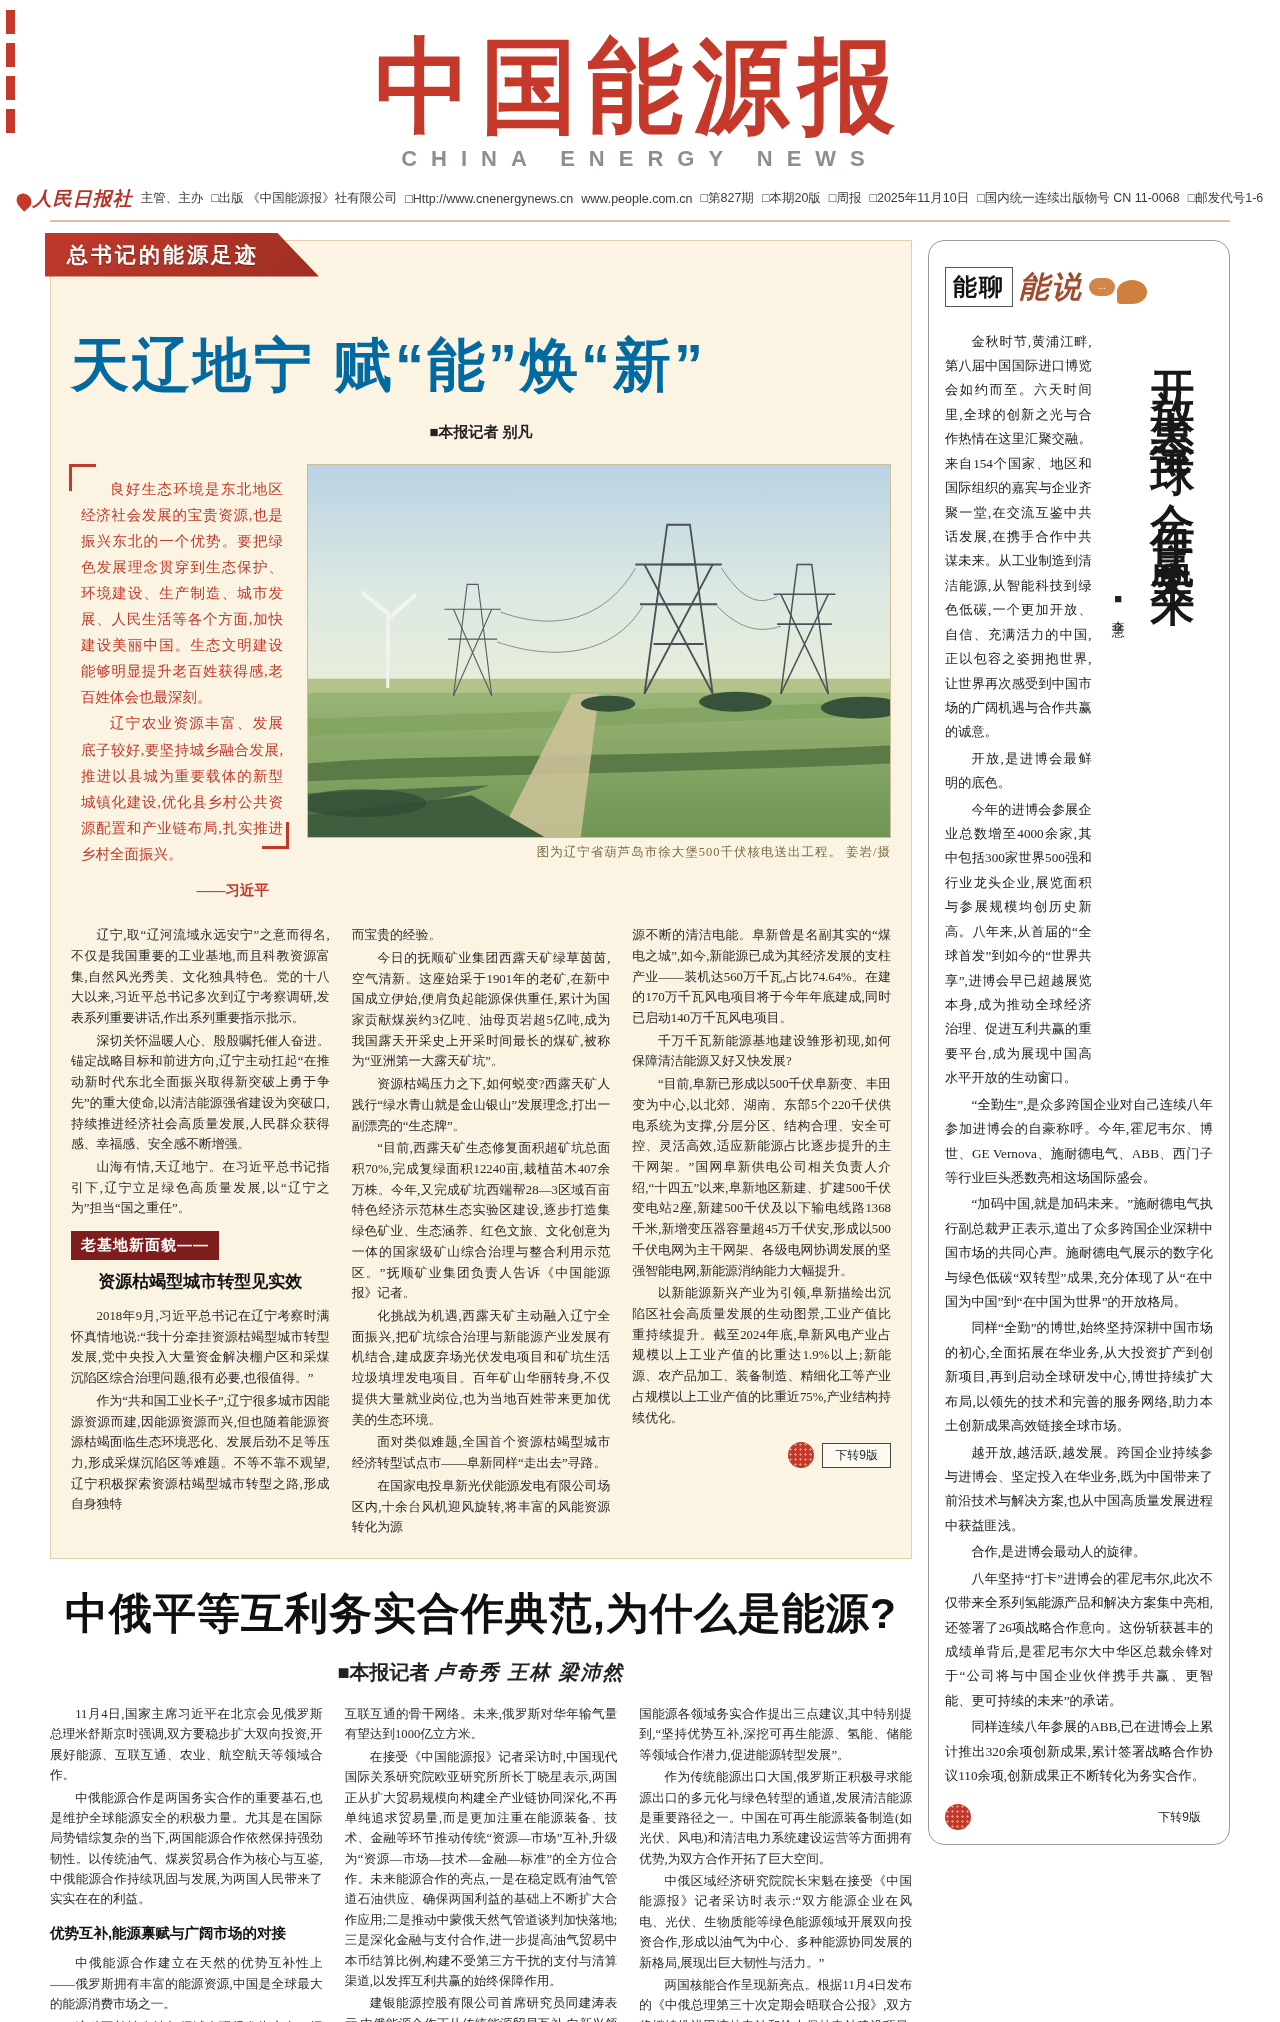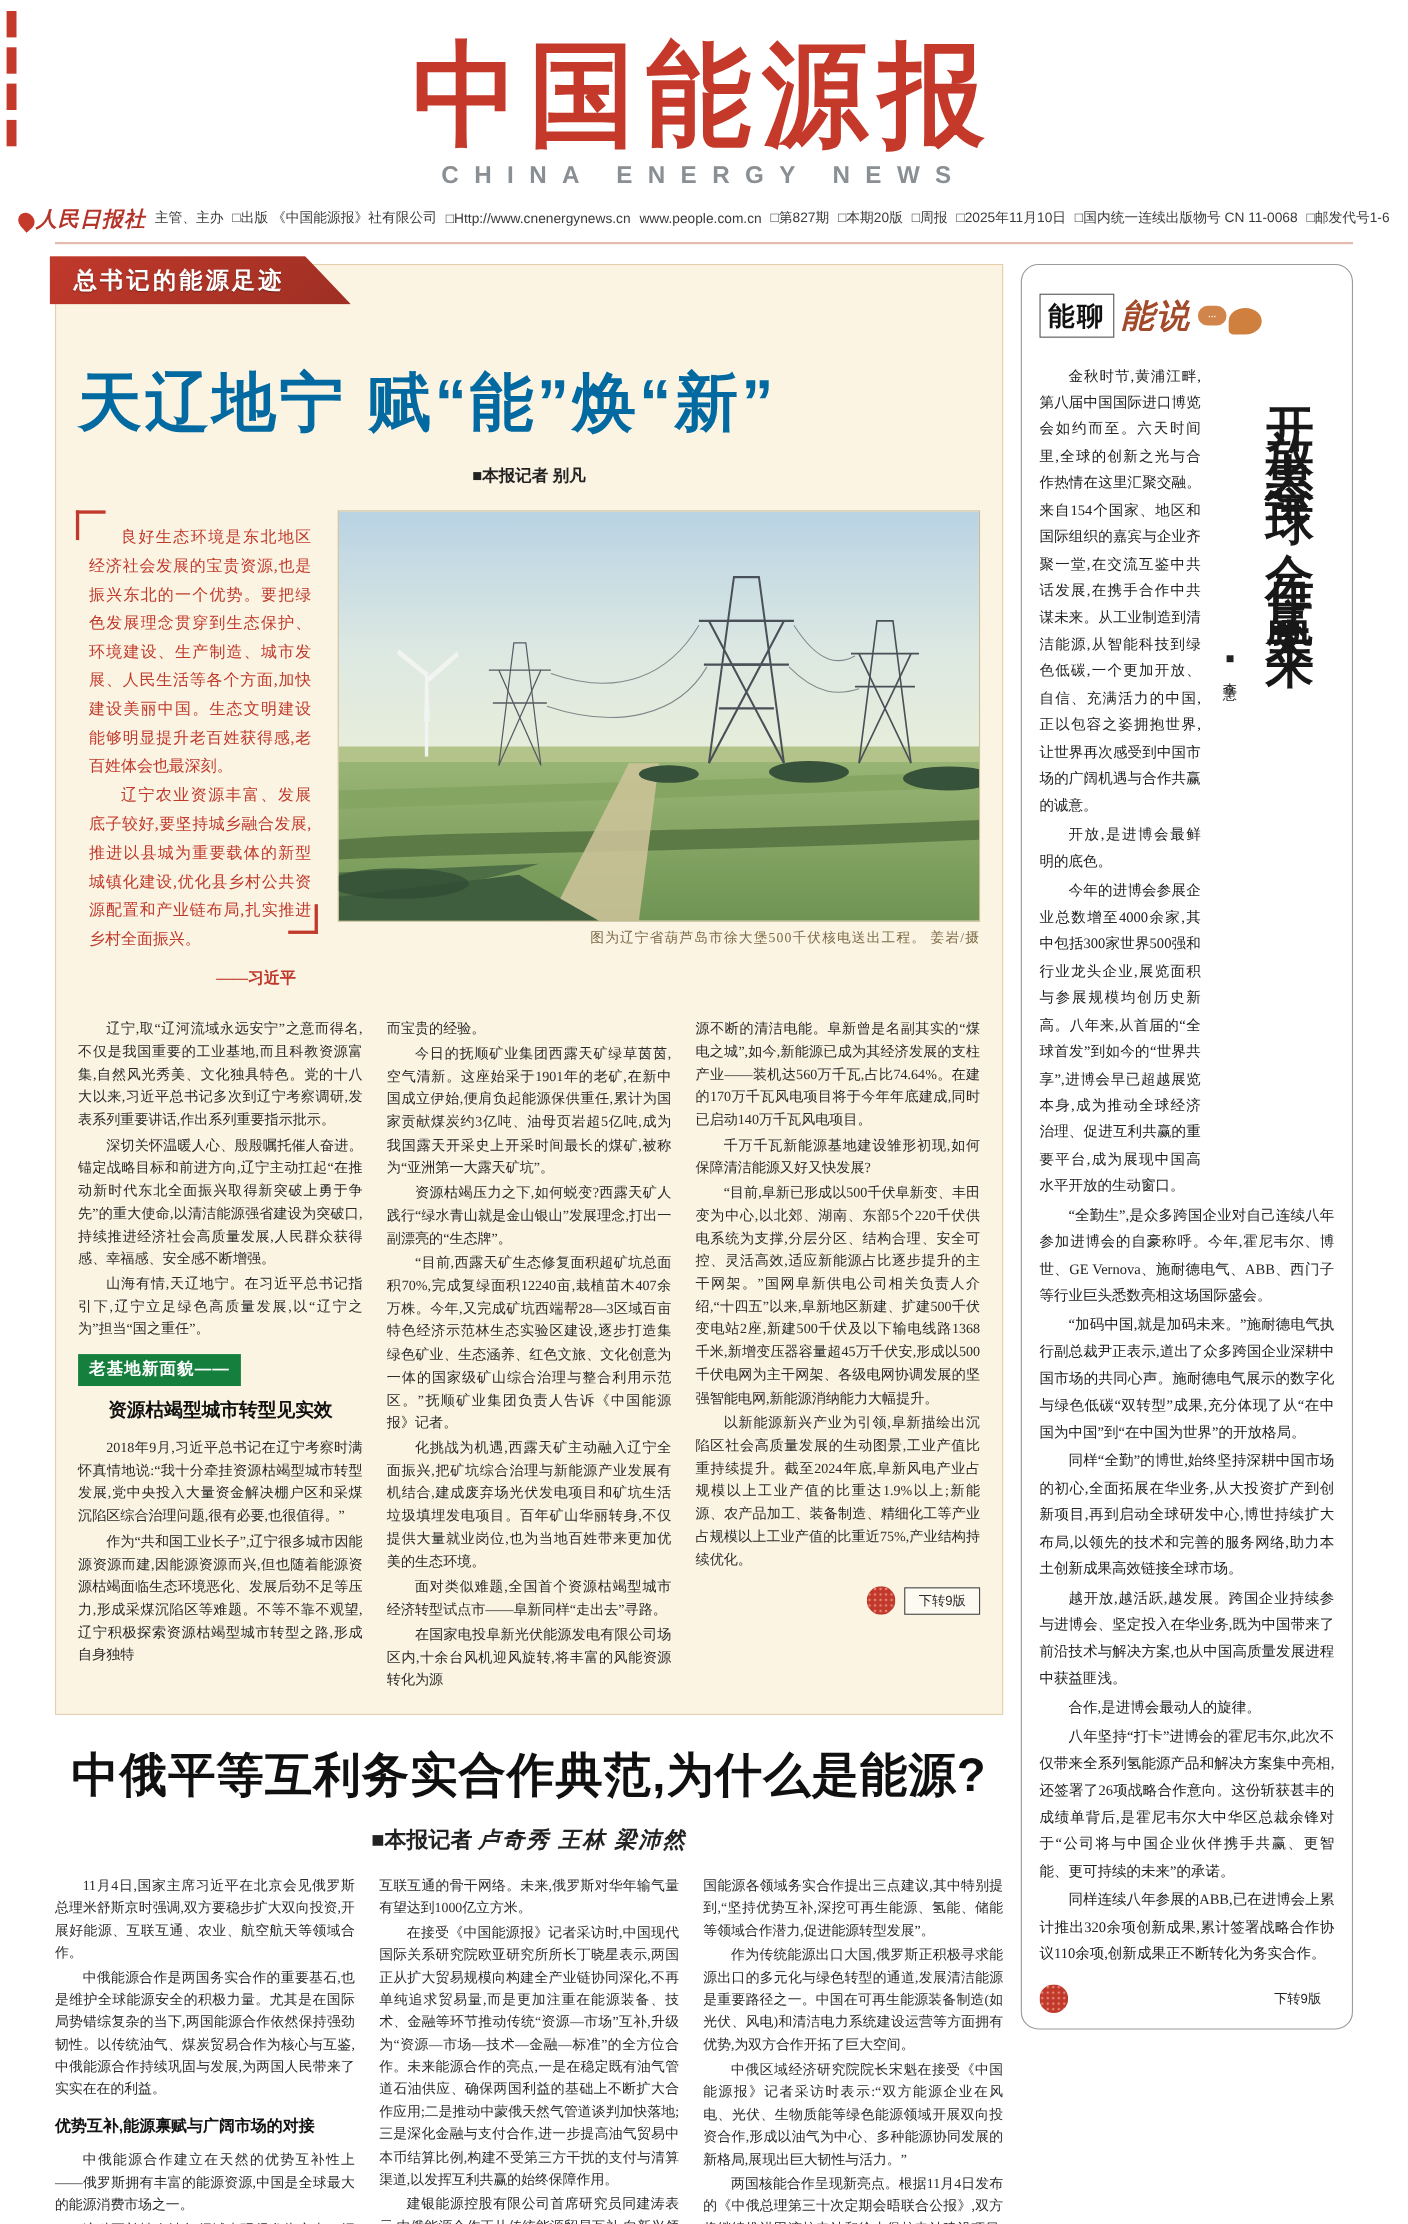--- a/index.html
+++ b/index.html
@@ -74,21 +74,21 @@
 
   .photo-wrap { flex:1; }
   .photo { width:100%; height:374px; display:block; border:1px solid #cbbd9b; }
   .photo-caption { text-align:right; font-size:12.5px; color:#7c6a48; margin-top:6px;
     letter-spacing:1px; }
 
   .body-cols { display:flex; gap:22px; margin-top:12px; }
   .bcol { flex:1; font-size:12.8px; line-height:1.62; text-align:justify; color:#2a2a2a; }
   .bcol p { text-indent:2em; margin-bottom:2px; }
   .bcol p.noindent { text-indent:0; }
-  .sub-tag { display:inline-block; background:#15803d; color:#fff; font-weight:bold;
+  .sub-tag { display:inline-block; background:#7f1d1d; color:#fff; font-weight:bold;
     font-size:15px; padding:2px 10px 3px; margin:10px 0 6px;
     font-family:"Liberation Sans",sans-serif; letter-spacing:1px; }
   .sub-bold { text-align:center; font-weight:bold; font-size:17px; margin:2px 0 10px;
     font-family:"Liberation Sans",sans-serif; color:#111; }
   .jump-row { display:flex; justify-content:flex-end; align-items:center; gap:8px; margin-top:14px; }
   .stamp { width:26px; height:26px; border-radius:50%; background:#c0392b;
     background-image:radial-gradient(#e8887b 1px, transparent 1.4px);
     background-size:5px 5px; flex:none; }
   .jump-box { border:1px solid #444; font-size:12px; padding:2px 12px; background:#fff8;
     font-family:"Liberation Sans",sans-serif; }

